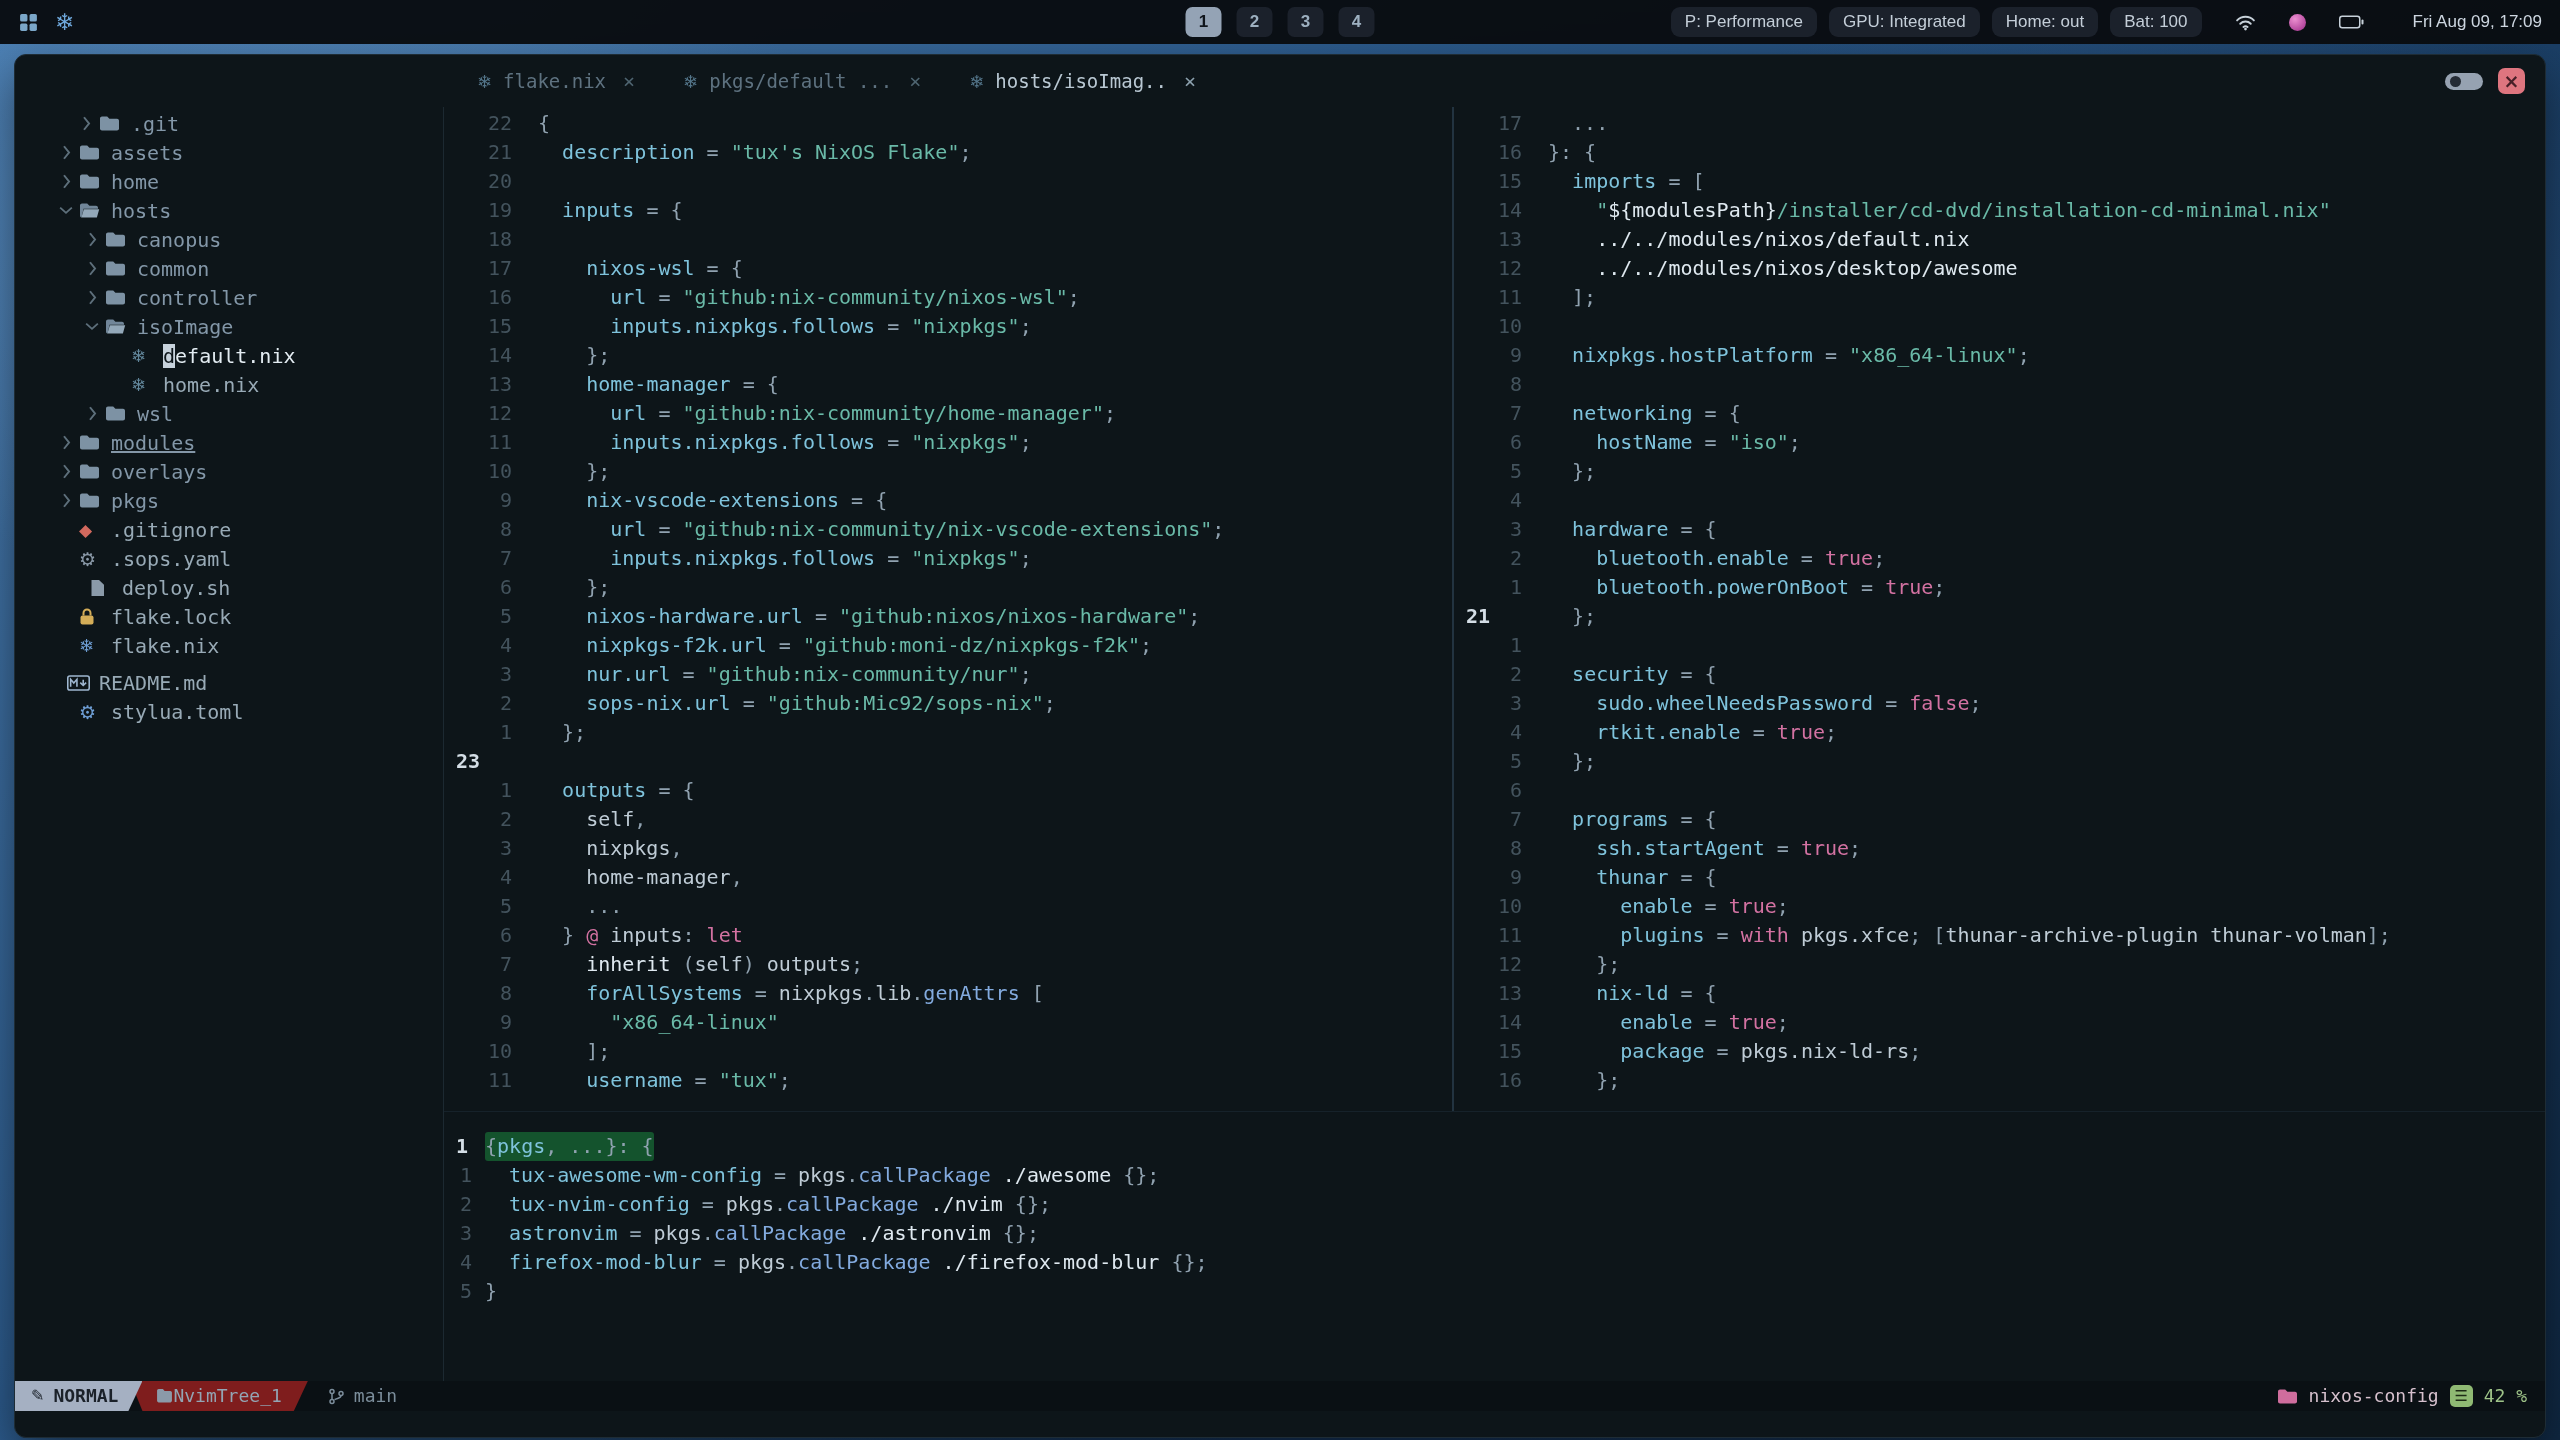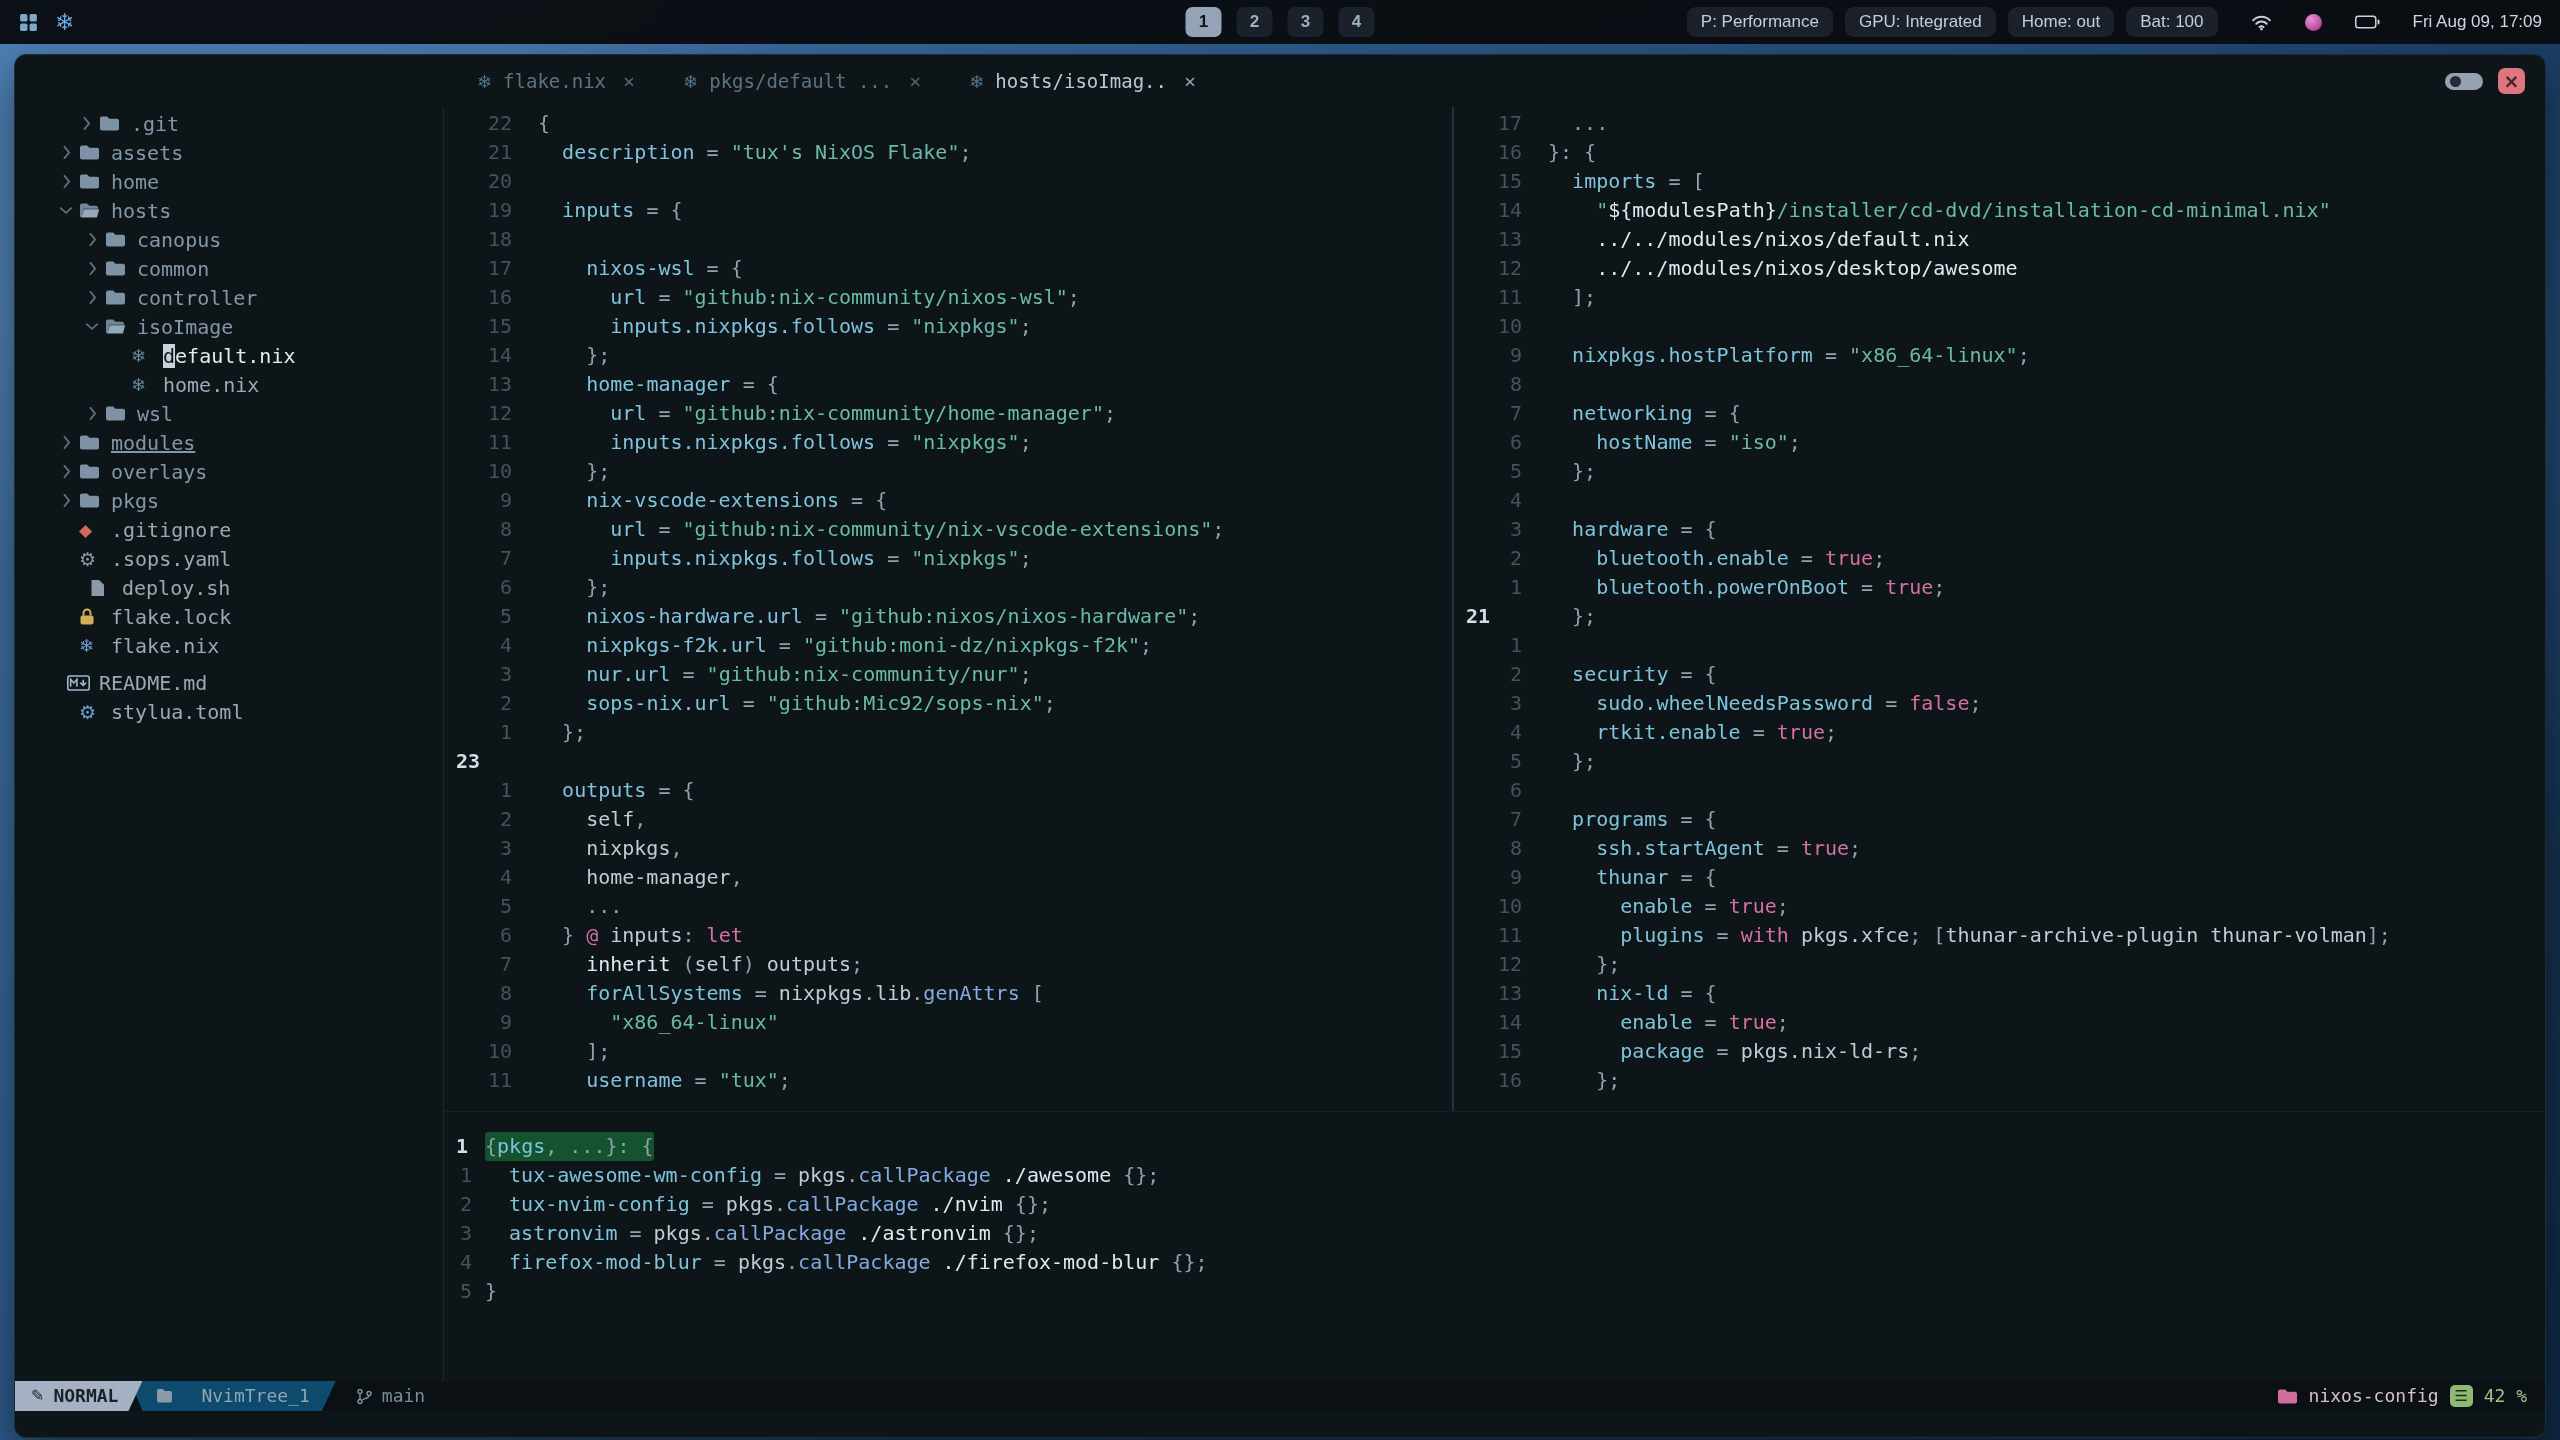--- a/index.html
+++ b/index.html
@@ -14,21 +14,21 @@
   .topbar{position:absolute;top:0;left:0;right:0;height:44px;background:rgba(9,12,17,.97);
     display:flex;align-items:center;padding:0 18px;box-sizing:border-box;z-index:9;}
   .tb-left{display:flex;align-items:center;gap:16px;}
   .tb-center{position:absolute;left:50%;transform:translateX(-50%);display:flex;gap:15px;}
   .ws{width:36px;height:30px;border-radius:7px;background:#1b212b;color:#9db0c0;
     font:600 17px "Liberation Sans",sans-serif;display:flex;align-items:center;justify-content:center;cursor:default;}
   .ws.active{background:#94a3b5;color:#10151c;}
   .tb-right{margin-left:auto;display:flex;align-items:center;gap:33px;}
   .pill{background:#1b212b;color:#c4ced8;font:17px "Liberation Sans",sans-serif;
     padding:5px 14px;border-radius:9px;white-space:nowrap;}
-  .clock{color:#cdd6e0;font:17px "Liberation Sans",sans-serif;margin-left:0;}
+  .clock{color:#cdd6e0;font:17px "Liberation Sans",sans-serif;margin-left:16px;}
   .glyph{display:inline-flex;align-items:center;justify-content:center;font-family:"DejaVu Sans",sans-serif;}
   .pinkdot{width:17px;height:17px;border-radius:50%;background:radial-gradient(circle at 35% 30%,#ec8fd0,#b2449b 75%);}
   
   .window{position:absolute;left:14px;right:14px;top:54px;bottom:2px;background:#0d1519;
     border:1px solid #1e2c35;border-radius:12px;overflow:hidden;display:flex;flex-direction:column;
     box-shadow:0 18px 50px rgba(0,0,0,.5);}
   
   .tabline{height:52px;flex:none;position:relative;display:flex;align-items:center;}
   .tabs{display:flex;margin-left:440px;gap:4px;height:100%;}
   .tab{display:flex;align-items:center;gap:11px;padding:0 22px;font-size:19px;color:#5e7280;cursor:default;}
@@ -67,22 +67,22 @@
   .code.hl{background:#14532d;border-radius:3px;}
   .tk-p{color:#90a2b0}.tk-k{color:#7fc3dc}.tk-s{color:#6abaa8}.tk-b{color:#d372a2}
   .tk-f{color:#83abdf}.tk-w{color:#dfe9f0}.tk-t{color:#bfccd6}
   
   .statusline{height:30px;flex:none;display:flex;align-items:stretch;background:#0a1014;
     font-size:18px;line-height:30px;}
   .seg-mode{position:relative;z-index:2;background:#a5b0c2;color:#1b2129;font-weight:700;
     padding:0 24px 0 16px;display:flex;gap:9px;align-items:center;
     clip-path:polygon(0 0,100% 0,calc(100% - 14px) 100%,0 100%);}
   .mode-icon{font-size:16px;}
-  .seg-buf{z-index:1;background:#0c4a6e;color:#93a5b4;margin-left:-12px;padding:0 26px 0 26px;
-    display:flex;gap:28px;
+  .seg-buf{z-index:1;background:#7f1d1d;color:#93a5b4;margin-left:-12px;padding:0 26px 0 26px;
+    display:flex;gap:0;
     clip-path:polygon(0 0,100% 0,calc(100% - 14px) 100%,12px 100%);}
   .seg-branch{margin-left:20px;color:#7b8d9b;display:flex;gap:9px;align-items:center;}
   .sl-right{margin-left:auto;display:flex;align-items:center;gap:11px;padding-right:18px;}
   .proj{color:#d6c0cd;}
   .pos-badge{width:23px;height:22px;border-radius:5px;background:#8fb973;color:#1d2a15;
     font:700 15px/22px "DejaVu Sans",sans-serif;text-align:center;}
   .pos{color:#9ec388;}
   .cmdline{height:26px;flex:none;}
 </style>
 </head>

